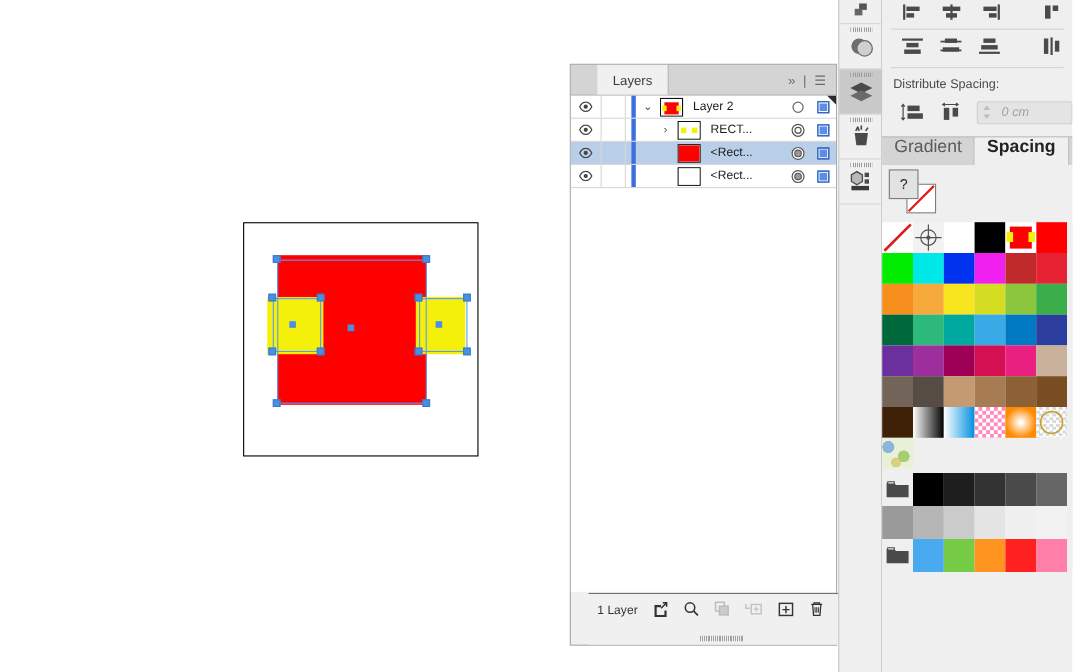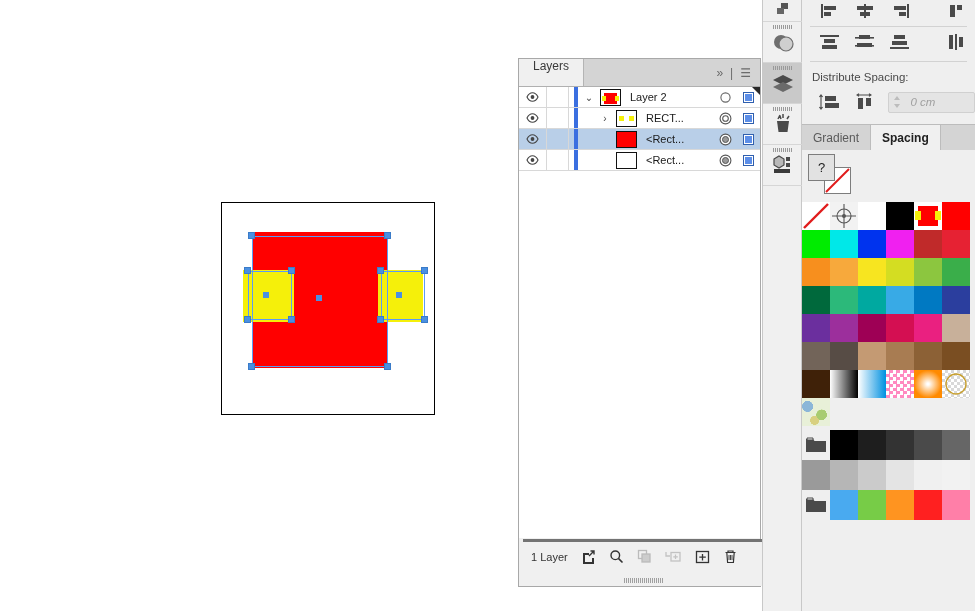--- a/index.html
+++ b/index.html
@@ -59,23 +59,24 @@
   
   #layers-panel {
     position: absolute; left: 518px; top: 58px; width: 243px; height: 529px;
     background: #f0f0f0; border: 1px solid #a8a8a8;
   }
   #layers-tabbar {
     position: relative; height: 28px; background: #d4d4d4;
     border-bottom: 1px solid #b0b0b0; display: flex; align-items: stretch;
   }
   #layers-tab {
-    padding: 0 14px; display: flex; align-items: flex-start;
+    padding: 0 14px; display: flex; align-items: center;
     background: #f0f0f0; font-size: 12px; color: #3a3a3a;
     border-right: 1px solid #b4b4b4;
+    margin-left: 24px;
   }
   #layers-tab-actions {
     margin-left: auto; display: flex; align-items: center; gap: 7px;
     padding-right: 9px; color: #6b6b6b; font-size: 12px;
   }
   #layers-list { background: #ffffff; height: 451px; position: relative; }
   .layer-row {
     display: flex; align-items: center; height: 21px;
     border-bottom: 1px solid #d8d8d8; font-size: 11px; color: #1a1a1a;
     position: relative;
@@ -87,22 +88,22 @@
   .lr-colorbar { width: 4px; background: #3b6fe0; height: 100%; margin-left: 5px; }
   .lr-arrow { width: 22px; text-align: center; color: #4a4a4a; font-size: 10px; }
   .lr-thumb { width: 21px; height: 17px; border: 1px solid #111; background: #fff;
               position: relative; overflow: hidden; flex: none; }
   .lr-name { padding-left: 9px; flex: 1; white-space: nowrap; overflow: hidden; }
   .lr-target { width: 22px; display: flex; align-items: center; justify-content: center; }
   .lr-swatch { width: 24px; display: flex; align-items: center; justify-content: center; }
   .sq-swatch { width: 11px; height: 11px; background: #5c8ee8; border: 1px solid #2f5fae;
                box-shadow: inset 0 0 0 1px #ffffff; }
   #layers-footer {
-    position: absolute; left: 4px; bottom: 0; width: 100%; height: 47px;
-    background: #f0f0f0; border-top: 3px solid #737373;
+    position: absolute; left: 16px; bottom: 0; width: 100%; height: 47px;
+    background: #f0f0f0; border-top: 1px solid #737373;
   }
   #layers-footer-inner {
     display: flex; align-items: center; height: 30px; padding: 0 8px; gap: 13px;
     font-size: 11px; color: #333;
   }
   #footer-grip {
     position: absolute; bottom: 3px; left: 50%; transform: translateX(-50%);
     width: 40px; height: 5px;
     background: repeating-linear-gradient(to right,#a0a0a0 0 1px,transparent 1px 2px);
   }
@@ -121,21 +122,21 @@
     width: 88px; height: 21px; background: #e4e4e4; border: 1px solid #d0d0d0;
     border-radius: 2px; display: flex; align-items: center; margin-left: 4px;
   }
   #spacing-stepper { width: 16px; display: flex; flex-direction: column;
                      align-items: center; justify-content: center; gap: 1px; }
   #spacing-value { font-size: 11.5px; color: #a0a0a0; padding-left: 6px; font-style: italic; }
 
   
   #sw-tabbar { display: flex; height: 26px; background: #d4d4d4;
                border-top: 1px solid #bcbcbc; margin-top: 7px; }
-  .sw-tab { padding: 0 11px; display: flex; align-items: center; font-size: 12px;
+  .sw-tab { padding: 0 11px; display: flex; font-size: 16px;
             color: #5a5a5a; border-right: 1px solid #bcbcbc; }
   .sw-tab.active { background: #f0f0f0; color: #222; font-weight: bold; }
   #sw-tab-rest { flex: 1; border-right: none; }
 
   #swatch-body { background: #efefef; padding: 4px 0 0 0; position: relative; }
   #fillstroke { position: relative; width: 46px; height: 42px; margin-left: 6px; }
   #fs-fill { position: absolute; left: 0; top: 0; width: 27px; height: 27px;
              background: #e2e2e2; border: 1px solid #7d7d7d;
              display:flex; align-items:center; justify-content:center;
              font-size: 13px; color: #222; }

